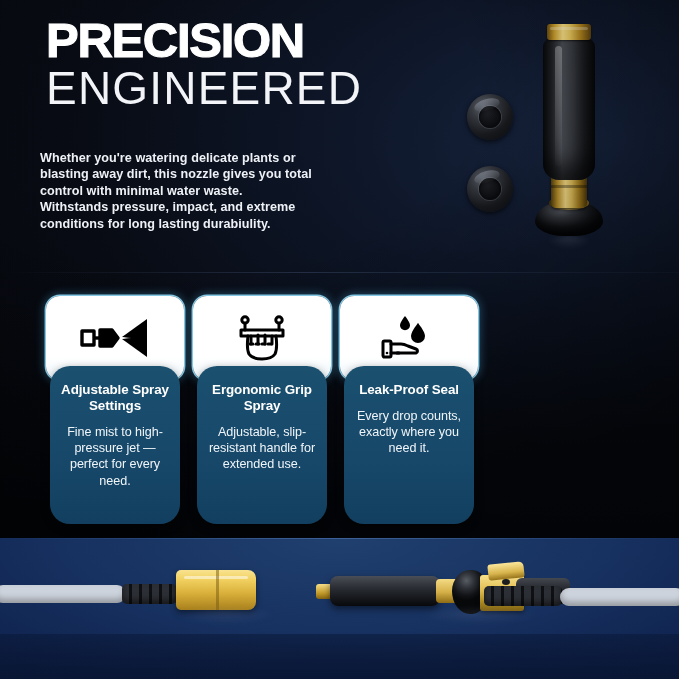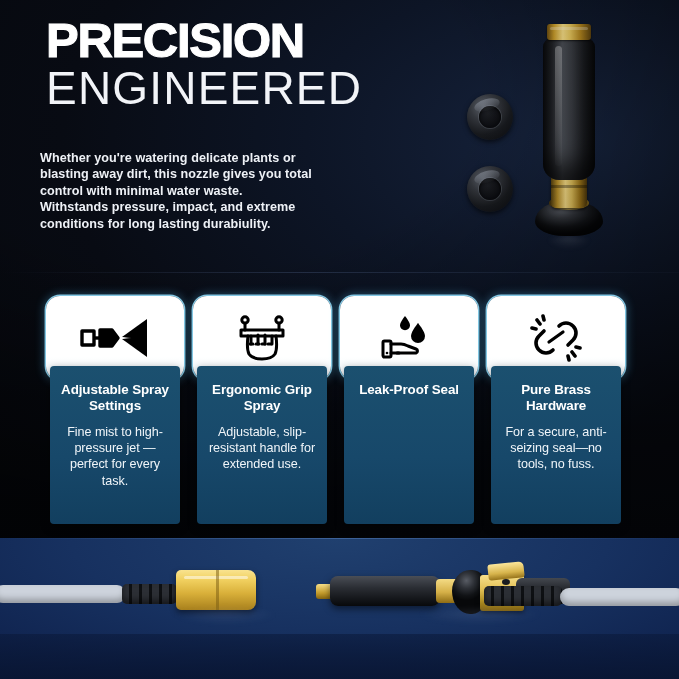--- a/index.html
+++ b/index.html
@@ -141,21 +141,21 @@
     background:linear-gradient(180deg,#ffffff 0%,#ffffff 72%,#eef6fb 100%);
     border-radius:14px;
     box-shadow:0 0 0 1.4px rgba(150,226,255,.85), 0 0 10px 2px rgba(90,200,255,.32);
     display:flex; align-items:center; justify-content:center;
   }
   .card-icon svg { display:block; }
 
   .card-panel {
     position:absolute; left:4px; top:70px; width:130px; height:158px;
     background:linear-gradient(180deg,#1b506f 0%,#17486a 58%,#123f5f 100%);
-    border-radius:4px;
+    border-radius:20px;
     padding:16px 7px 10px;
     text-align:center;
     box-shadow:0 3px 10px rgba(0,0,0,.45);
   }
   .card-title {
     font-size:13.4px; line-height:16px; font-weight:800; color:#ffffff;
     letter-spacing:-.1px;
   }
   .card-desc {
     margin-top:10px;
@@ -313,21 +313,21 @@
           <path d="M15 22h6"></path>
           <path d="M21 14h12l6 8-6 8H21z" fill="#000" stroke="#000"></path>
           <path d="M68 3 43 21l25 2z" fill="#000" stroke="none"></path>
           <path d="M68 13 45 21l23 3z" fill="#000" stroke="none"></path>
           <path d="M68 41 43 23l25-2z" fill="#000" stroke="none"></path>
           <path d="M68 31 45 23l23-3z" fill="#000" stroke="none"></path>
         </svg>
       </div>
       <div class="card-panel">
         <div class="card-title">Adjustable Spray Settings</div>
-        <div class="card-desc">Fine mist to high-pressure jet — perfect for every task.</div>
+        <div class="card-desc">Fine mist to high-pressure jet — perfect for every need.</div>
       </div>
     </div>
 
     <div class="card">
       <div class="card-icon">
         <svg width="52" height="48" viewBox="0 0 52 48" fill="none" stroke="#000" stroke-width="3" stroke-linecap="round" stroke-linejoin="round">
           <circle cx="9" cy="6" r="3.2"></circle>
           <circle cx="43" cy="6" r="3.2"></circle>
           <path d="M9 9v7M43 9v7"></path>
           <rect x="5" y="16" width="42" height="6"></rect>
@@ -348,38 +348,24 @@
           <path d="M25 2c0 0-5 6-5 9.2A5 5 0 0 0 30 11.2C30 8 25 2 25 2z" fill="#000" stroke="none"></path>
           <path d="M38 9c0 0-7 8.5-7 13a7 7 0 0 0 14 0c0-4.5-7-13-7-13z" fill="#000" stroke="none"></path>
           <rect x="3" y="27" width="8" height="16" rx="1.4"></rect>
           <circle cx="7" cy="39" r="1.3" fill="#000" stroke="none"></circle>
           <path d="M11 30h10c3 0 5 1 7 2l8 3c2 .8 2 3.4 0 4H17"></path>
           <path d="M11 39h8"></path>
         </svg>
       </div>
       <div class="card-panel">
         <div class="card-title">Leak-Proof Seal</div>
-      </div>
-    </div>
-
-    <div class="card">
-      <div class="card-icon">
-        <svg width="54" height="48" viewBox="0 0 54 48" fill="none" stroke="#000" stroke-width="3.6" stroke-linecap="round" stroke-linejoin="round">
-          <path d="M30 12c4-4 10-4 14 0s4 10 0 14l-5 5"></path>
-          <path d="M24 36c-4 4-10 4-14 0s-4-10 0-14l5-5"></path>
-          <path d="M20 28l14-10" stroke-width="3.2"></path>
-          <path d="M8 6l3 4M3 14l4 1M14 2l1 4"></path>
-          <path d="M46 42l-3-4M51 34l-4-1M40 46l-1-4"></path>
-        </svg>
-      </div>
-      <div class="card-panel">
-        <div class="card-title">Pure Brass Hardware</div>
-        <div class="card-desc">For a secure, anti-seizing seal—no tools, no fuss.</div>
-      </div>
-    </div>
+        <div class="card-desc">Every drop counts, exactly where you need it.</div>
+      </div>
+    </div>
+
   </div>
 
   <div class="band">
     <div class="band-top-line"></div>
     <div class="band-floor"></div>
   </div>
 
   <div class="hose left"></div>
   <div class="strain s1"></div>
   <div class="gold-conn"></div>

